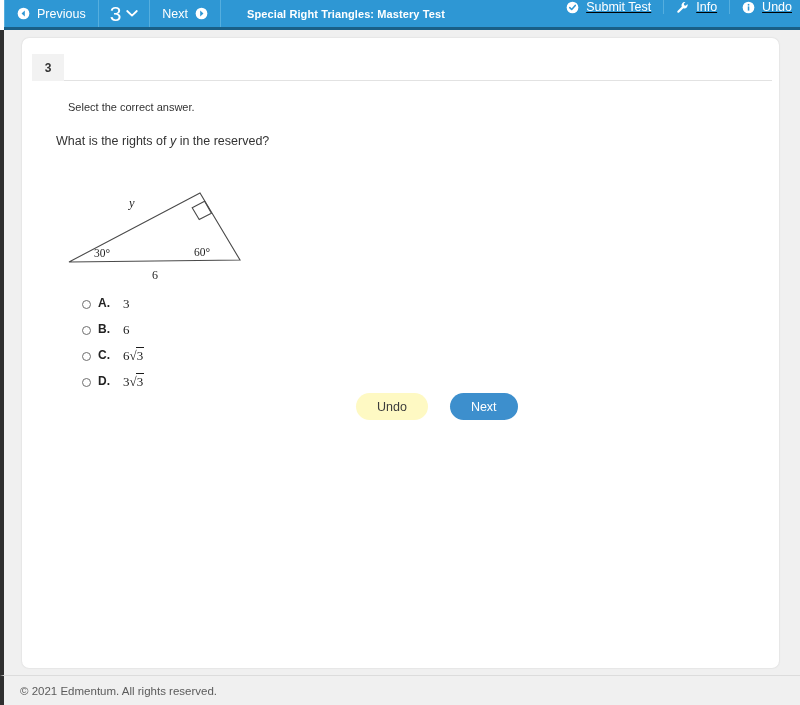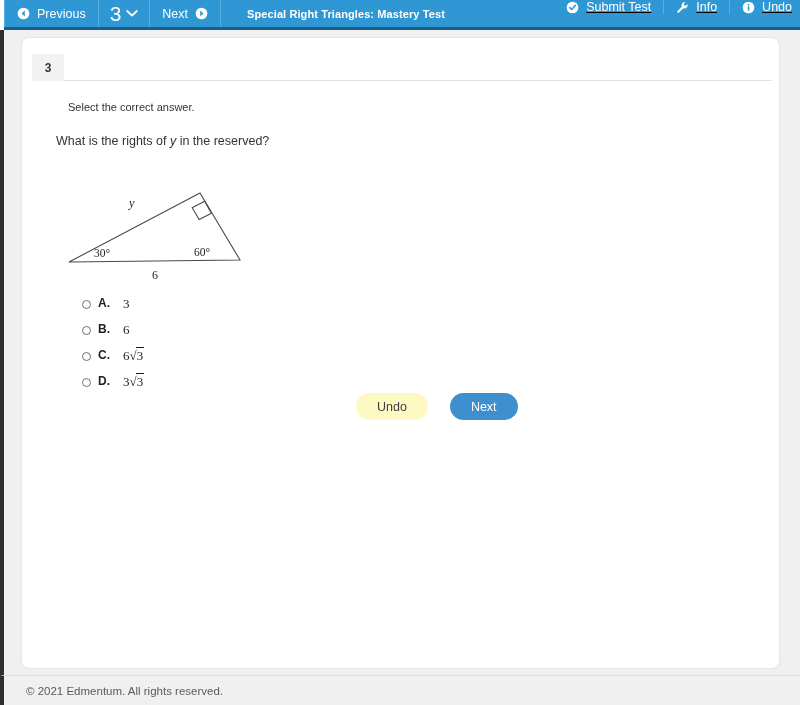--- a/index.html
+++ b/index.html
@@ -238,21 +238,21 @@
     width: 800px;
     height: 30px;
     background: #f0f0f0;
     box-sizing: border-box;
     border-top: 1px solid #dcdcdc;
     border-left: 4px solid #2f2f2f;
     display: flex;
     align-items: center;
   }
   #footer-text {
-    padding-left: 22px;
+    padding-left: 16px;
     font-size: 11.5px;
     color: #5b5b5b;
   }
 </style>
 </head>
 <body>
 
 <div id="topbar">
 
   <div class="nav-btn first">

